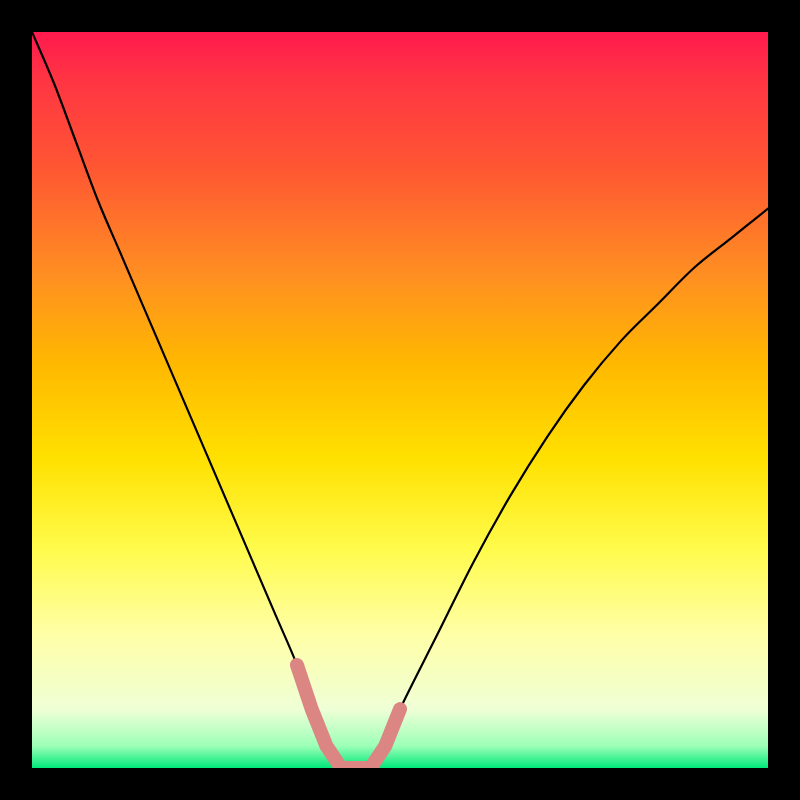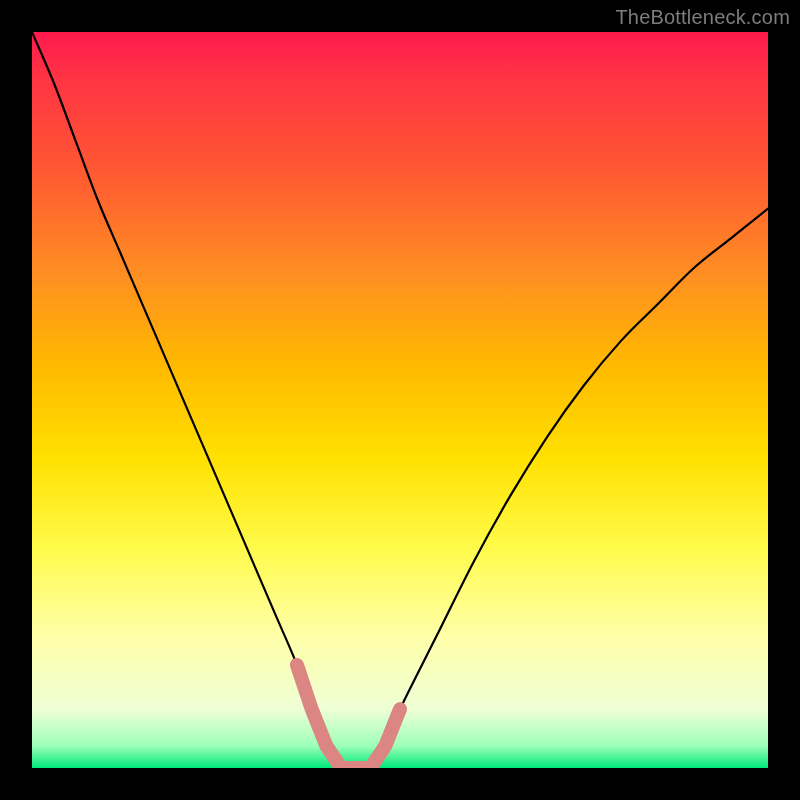--- a/index.html
+++ b/index.html
@@ -69,14 +69,13 @@
 <body>
 
 <div class="frame">
   <div class="plot">
     <div class="gradient"></div>
     <svg class="curves" viewBox="0 0 736 736" preserveAspectRatio="none">
       <path id="curve-path" fill="none" stroke="#000" stroke-width="2.2" stroke-linecap="round" stroke-linejoin="round" d="M 0,0 C 3.6799999999999997,8.586666666666664 14.719999999999999,33.11999999999999 22.08,51.51999999999998 C 29.439999999999998,69.91999999999997 36.8,90.77333333333331 44.16,110.39999999999998 C 51.519999999999996,130.02666666666664 58.879999999999995,150.87999999999997 66.24,169.27999999999997 C 73.6,187.67999999999998 80.96,203.62666666666672 88.32,220.80000000000007 C 95.67999999999999,237.97333333333341 103.03999999999999,255.14666666666668 110.39999999999999,272.32 C 117.75999999999999,289.49333333333334 125.11999999999999,306.66666666666663 132.48,323.84 C 139.84,341.0133333333333 147.2,358.18666666666667 154.56,375.36 C 161.92000000000002,392.53333333333336 169.27999999999997,409.70666666666665 176.64,426.88 C 184,444.05333333333334 191.36,461.2266666666667 198.72000000000003,478.40000000000003 C 206.08000000000004,495.5733333333334 213.44,512.7466666666667 220.79999999999998,529.92 C 228.15999999999997,547.0933333333332 235.52000000000004,564.2666666666667 242.88000000000002,581.44 C 250.24,598.6133333333335 258.82666666666665,617.0133333333333 264.96,632.96 C 271.0933333333333,648.9066666666668 274.7733333333333,663.6266666666667 279.68,677.12 C 284.5866666666667,690.6133333333333 289.49333333333334,704.1066666666666 294.40000000000003,713.92 C 299.30666666666673,723.7333333333333 304.21333333333337,732.3199999999999 309.12,736 C 314.02666666666664,739.6800000000001 318.9333333333333,736 323.84,736 C 328.74666666666667,736 333.6533333333333,739.6800000000001 338.56,736 C 343.4666666666667,732.3199999999999 348.37333333333333,723.7333333333333 353.28,713.92 C 358.1866666666666,704.1066666666666 359.4133333333333,695.52 368,677.12 C 376.5866666666667,658.72 392.53333333333336,628.0533333333333 404.8,603.52 C 417.06666666666666,578.9866666666667 429.3333333333333,553.2266666666666 441.59999999999997,529.92 C 453.8666666666666,506.6133333333333 466.1333333333334,484.5333333333333 478.40000000000003,463.68 C 490.6666666666667,442.8266666666667 502.9333333333333,423.20000000000005 515.1999999999999,404.8 C 527.4666666666666,386.4 539.7333333333333,369.22666666666663 552,353.28 C 564.2666666666667,337.3333333333333 576.5333333333334,322.61333333333334 588.8000000000001,309.12 C 601.0666666666667,295.62666666666667 613.3333333333334,284.58666666666664 625.6,272.32 C 637.8666666666667,260.05333333333334 650.1333333333333,246.55999999999997 662.4,235.51999999999998 C 674.6666666666666,224.48 686.9333333333333,215.89333333333337 699.1999999999999,206.08000000000004 C 711.4666666666666,196.2666666666667 729.8666666666667,181.54666666666665 736,176.64"></path>
       <polyline id="marker-path" fill="none" stroke="#dc8684" stroke-width="14" stroke-linecap="round" stroke-linejoin="round" points="264.96,632.96 279.68,677.12 294.40000000000003,713.92 309.12,736 323.84,736 338.56,736 353.28,713.92 368,677.12"></polyline>
     </svg>
   </div>
-  <div class="watermark">TheBottleneck.com</div>
 </div>
 
 </body></html>

